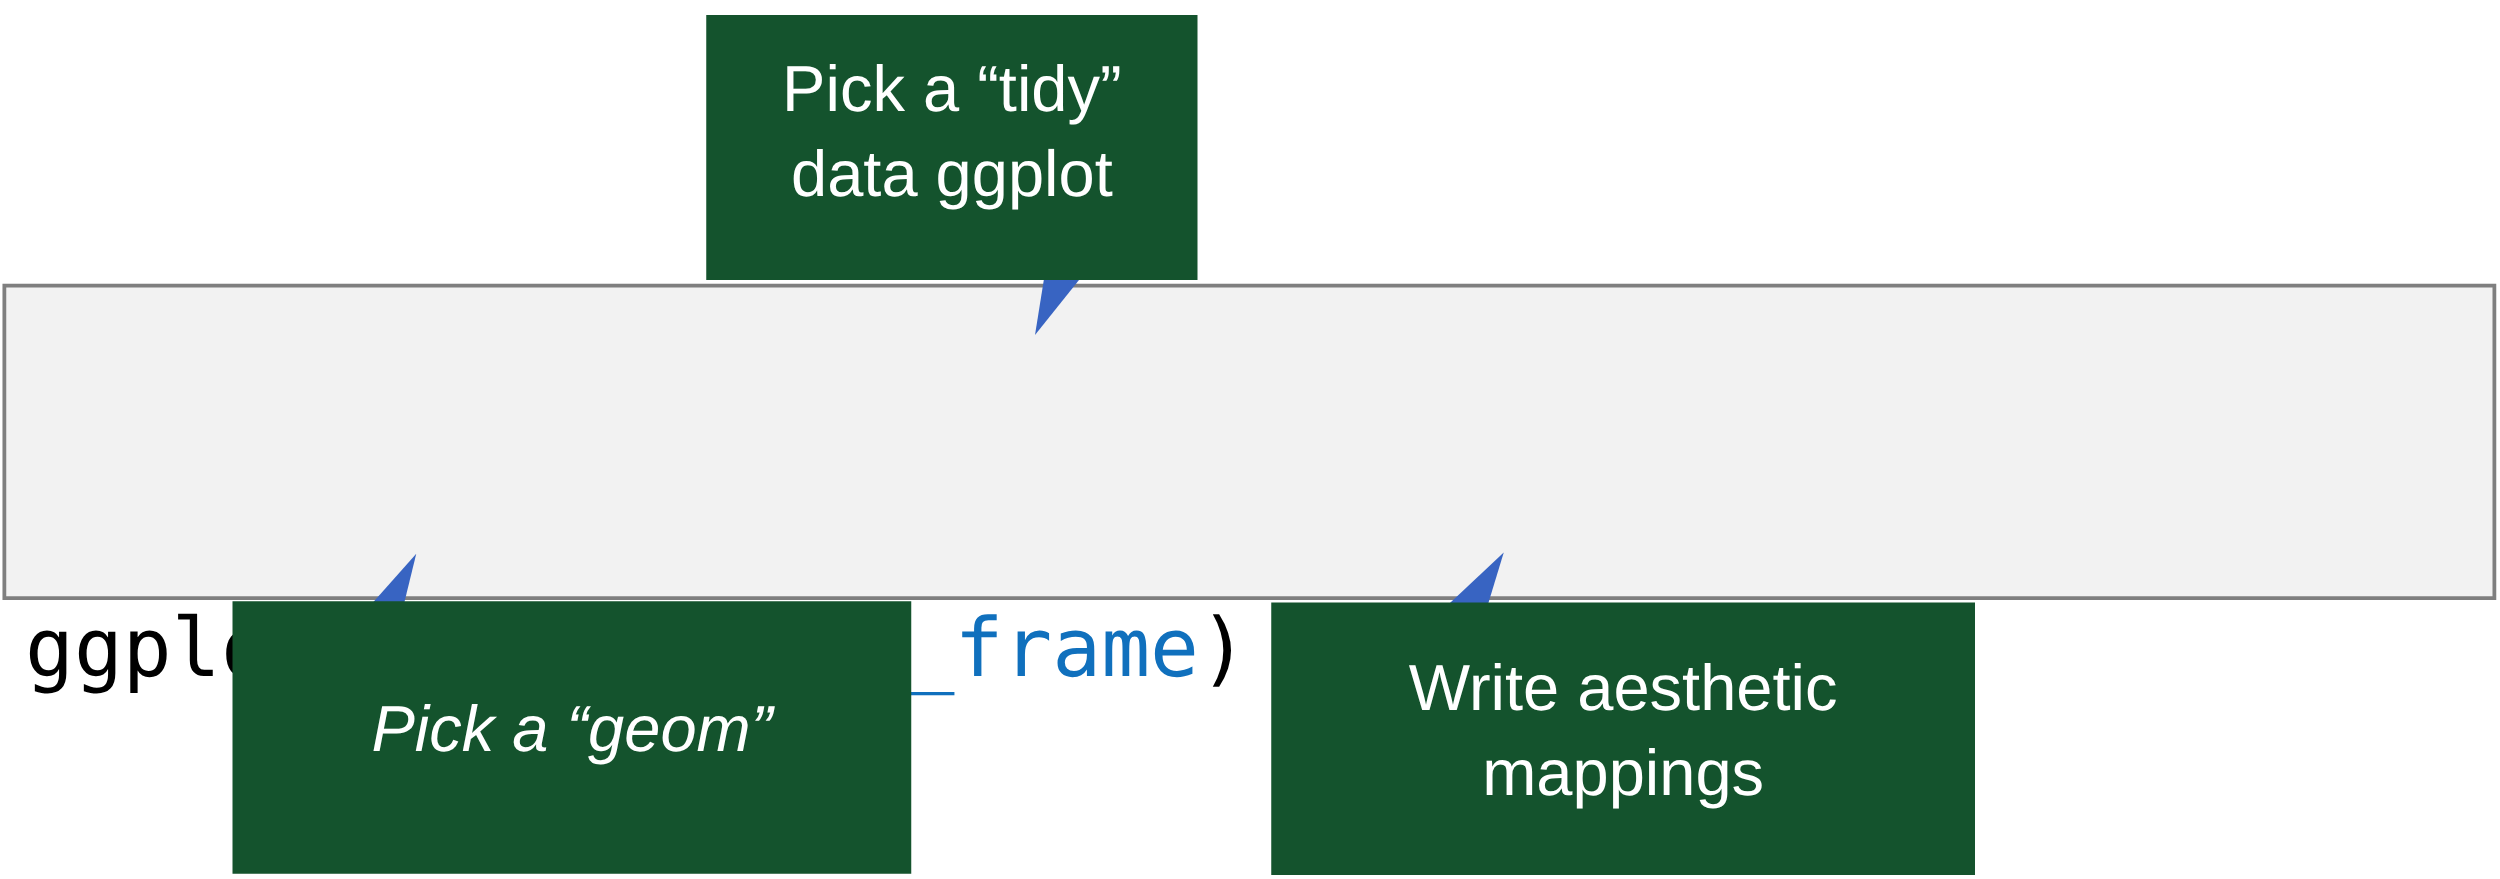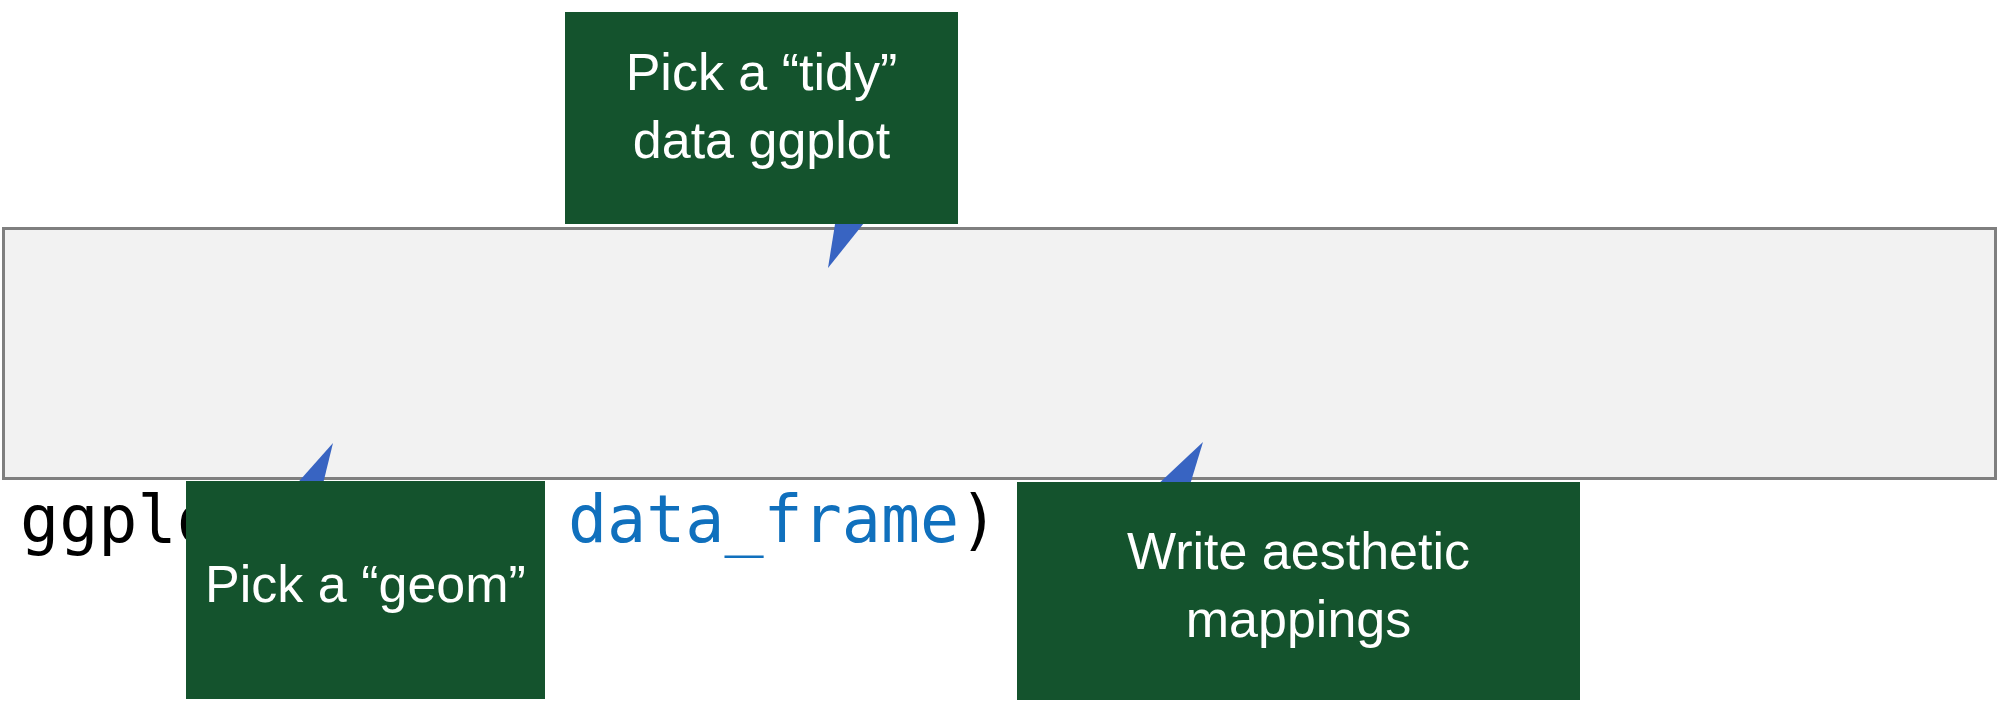--- a/index.html
+++ b/index.html
@@ -44,21 +44,21 @@
     color: #ffffff;
     font-size: 52px;
     line-height: 68px;
     text-align: center;
     display: flex;
     flex-direction: column;
     align-items: center;
     justify-content: center;
   }
   .callout-tidy { left: 565px; top: 12px;  width: 393px; height: 212px; padding-bottom: 24px; }
-  .callout-geom { left: 186px; top: 481px; width: 359px; height: 218px; padding-bottom: 12px; }
+  .callout-geom { left: 186px; top: 481px; width: 543px; height: 218px; padding-bottom: 12px; font-style: italic; }
   .callout-aes  { left: 1017px; top: 482px; width: 563px; height: 218px; padding-bottom: 12px; }
 </style>
 </head>
 <body>
 
 <div class="canvas">
 
   <div class="code-box">
     <div class="code">
       <div><span>ggplot(data = </span><span class="kw">data_frame</span><span>) +</span></div>

